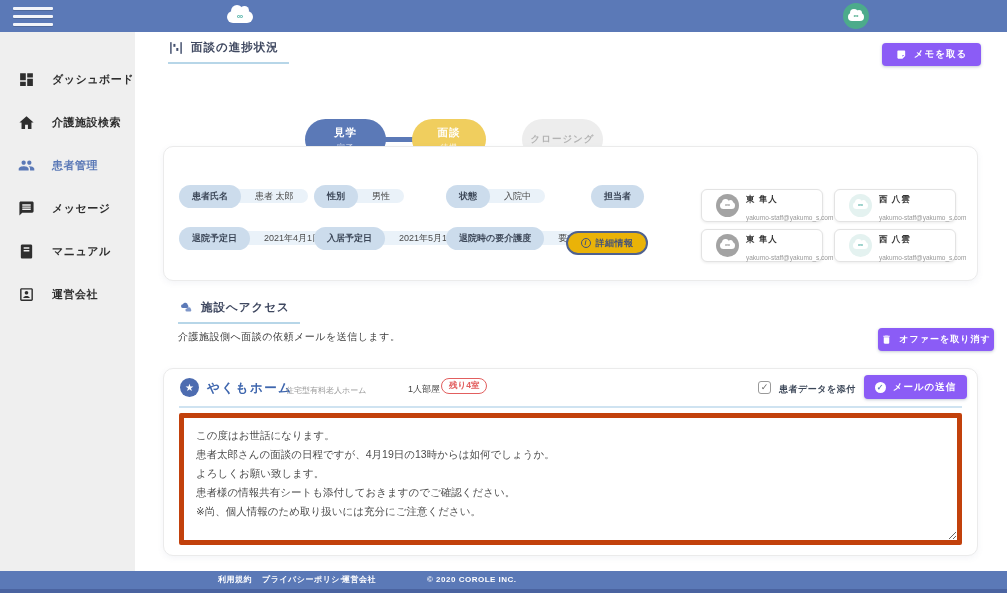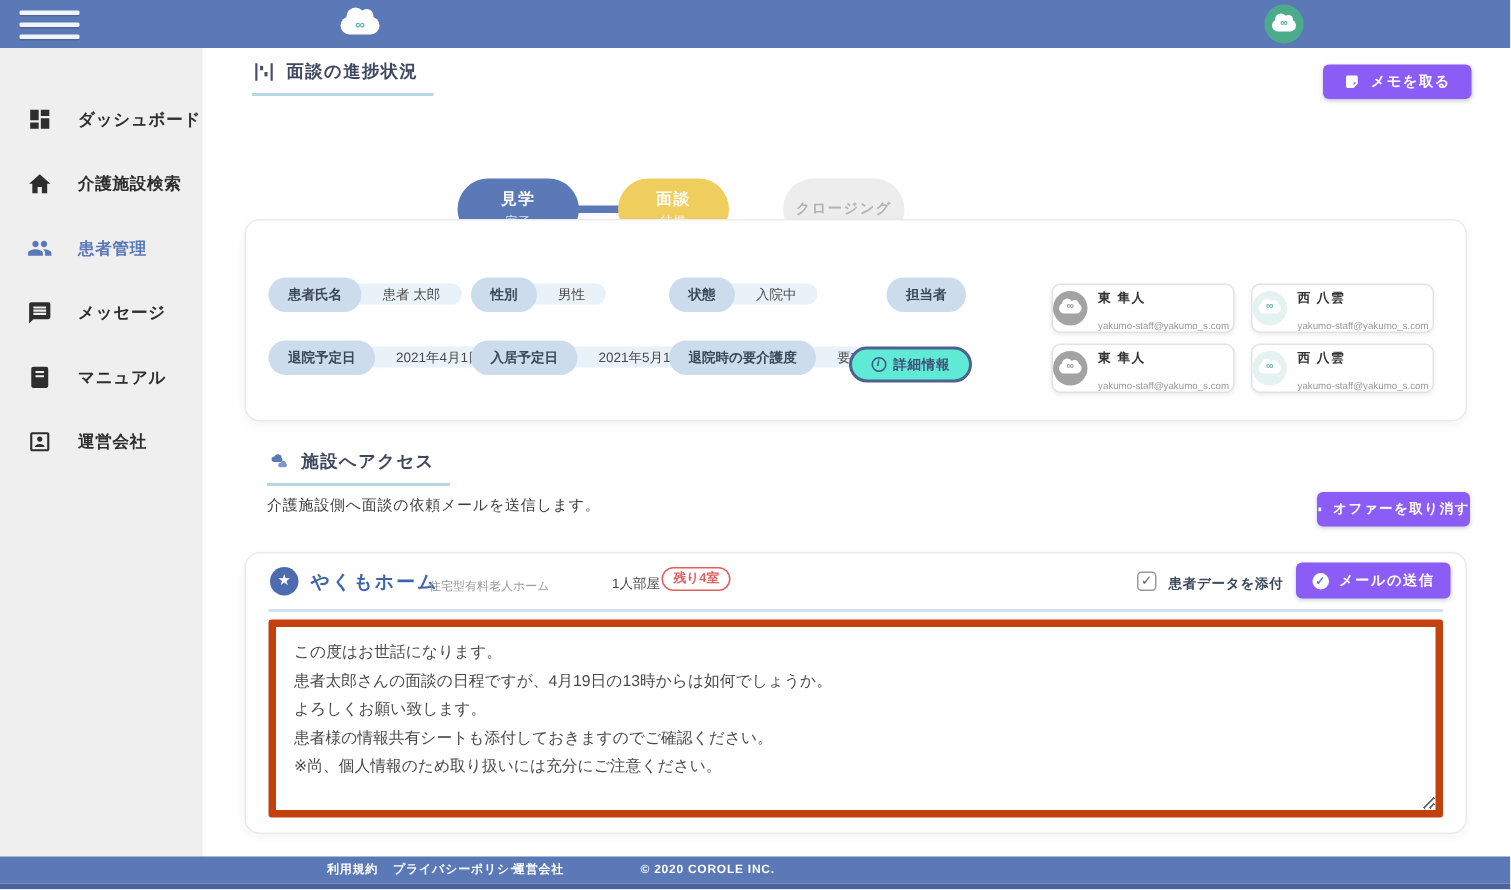--- a/index.html
+++ b/index.html
@@ -68,28 +68,28 @@
   .card-header .h-label { font-size:11px; font-weight:bold; color:#333; letter-spacing:1px; }
 
   .info-pill { position:absolute; height:14px; display:inline-flex; align-items:center;
     background:#eaf2f9; border-radius:12px; }
   .info-pill .lbl { background:#ccdcec; border-radius:12px; padding:0 13px; height:23px; line-height:23px;
     font-size:9px; font-weight:bold; color:#3c4758; white-space:nowrap; }
   .info-pill .val { padding:0 14px; font-size:9px; color:#4a4a4a; white-space:nowrap; }
   .info-pill.solo { background:transparent; }
 
   .detail-btn { position:absolute; left:402px; top:84px; width:82px; height:24px; border:2px solid #4f618e;
-    border-radius:13px; background:#5eead4; display:flex; align-items:center; justify-content:center; gap:5px; cursor:pointer; }
+    border-radius:13px; background:#eab308; display:flex; align-items:center; justify-content:center; gap:5px; cursor:pointer; }
   .detail-btn .i-circle { width:10px; height:10px; border:1.2px solid #43527b; border-radius:50%;
     font-size:7px; line-height:8px; text-align:center; color:#43527b; font-weight:bold; font-style:italic; }
   .detail-btn .d-label { font-size:9px; font-weight:bold; color:#43527b; letter-spacing:.5px; }
 
   .staff-card { position:absolute; width:122px; height:33px; background:#fff; border:1px solid #e3e3e3;
     border-radius:6px; box-shadow:0 1px 3px rgba(0,0,0,.08); display:flex; align-items:center;
-    padding-left:0; gap:7px; cursor:pointer; }
+    padding-left:14px; gap:7px; cursor:pointer; }
   .staff-avatar { width:23px; height:23px; border-radius:50%; flex:0 0 23px; }
   .staff-avatar.gray { background:#a3a3a3; }
   .staff-avatar.teal { background:#e4f2f0; }
   .staff-avatar .mini-cloud { margin-top:8px; width:15px; height:7px; }
   .staff-avatar .mini-cloud::before { width:7px; height:7px; top:-3px; }
   .staff-avatar .mini-cloud::after { width:5px; height:5px; top:-2px; }
   .staff-avatar.gray .inf { color:#9a9a9a; }
   .staff-avatar.teal .inf { color:#5fb5ab; }
   .staff-name { font-size:8.5px; font-weight:bold; color:#333; letter-spacing:1px; white-space:nowrap; }
   .staff-email { font-size:6.5px; color:#999; margin-top:2px; white-space:nowrap; }
@@ -293,21 +293,21 @@
 
     <div class="sec-header" style="left:43px; top:268px;">
       <svg viewBox="0 0 24 24">
         <path fill="#5b79b7" d="M6.5 12a3.2 3.2 0 01.3-6.4A4.3 4.3 0 0115 7a3 3 0 01-.6 5H6.5z"></path>
         <path fill="#7f97c9" d="M13.5 18a2.6 2.6 0 01.2-5.2 3.4 3.4 0 016.6 1A2.5 2.5 0 0119.4 18h-5.9z"></path>
       </svg>
       <span class="h-label">施設へアクセス</span>
     </div>
     <div class="desc-text">介護施設側へ面談の依頼メールを送信します。</div>
 
-    <button class="btn-blue" style="left:743px; top:296px; width:102px; height:23px;">
+    <button class="btn-blue" style="left:743px; top:296px; width:116px; height:23px;">
       <svg viewBox="0 0 24 24" fill="#fff">
           <path d="M6 19c0 1.1.9 2 2 2h8c1.1 0 2-.9 2-2V7H6v12zM19 4h-3.5l-1-1h-5l-1 1H5v2h14V4z"></path>
         </svg>
       <span class="b-label" style="font-size:9px;">オファーを取り消す</span>
     </button>
 
     <section class="card" style="top:336px; height:188px;">
       <span class="star-circle">★</span>
       <span class="fac-name">やくもホーム</span>
       <span class="fac-type">住宅型有料老人ホーム</span>

